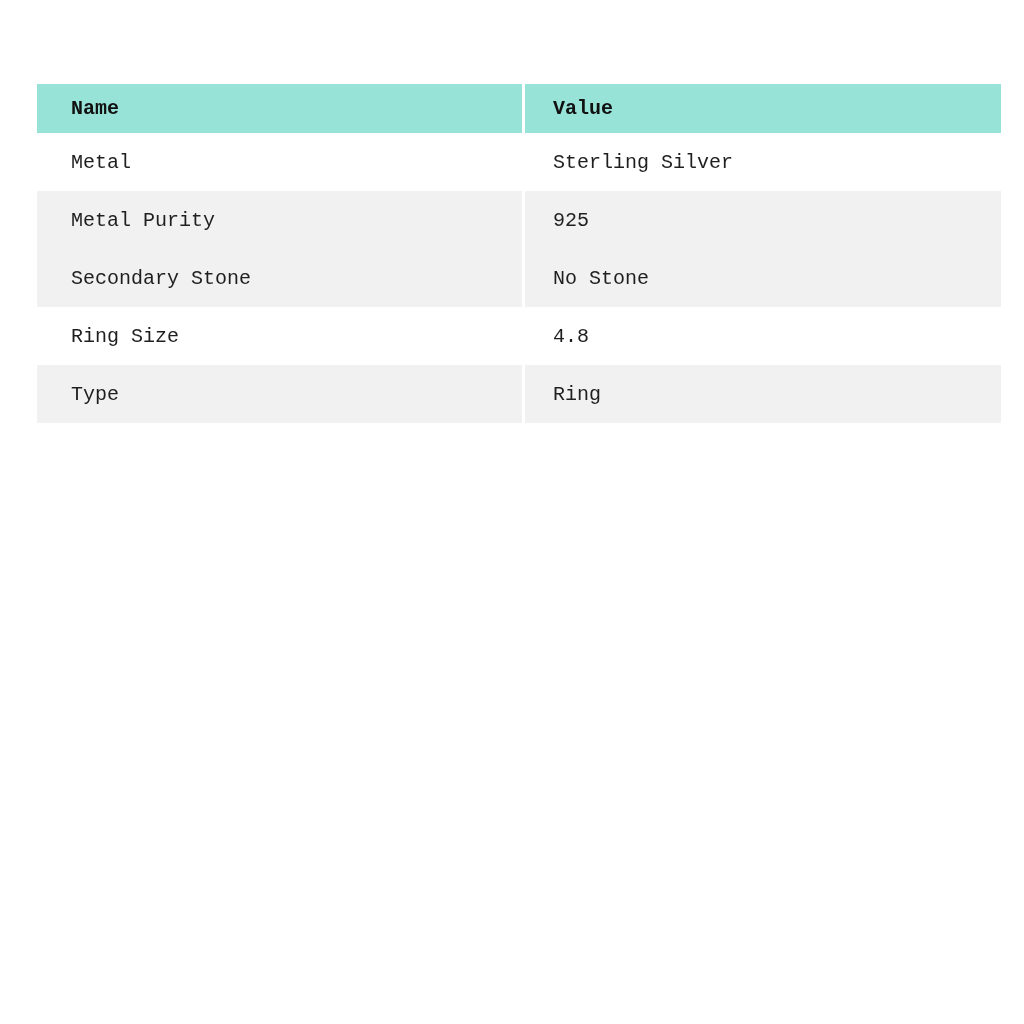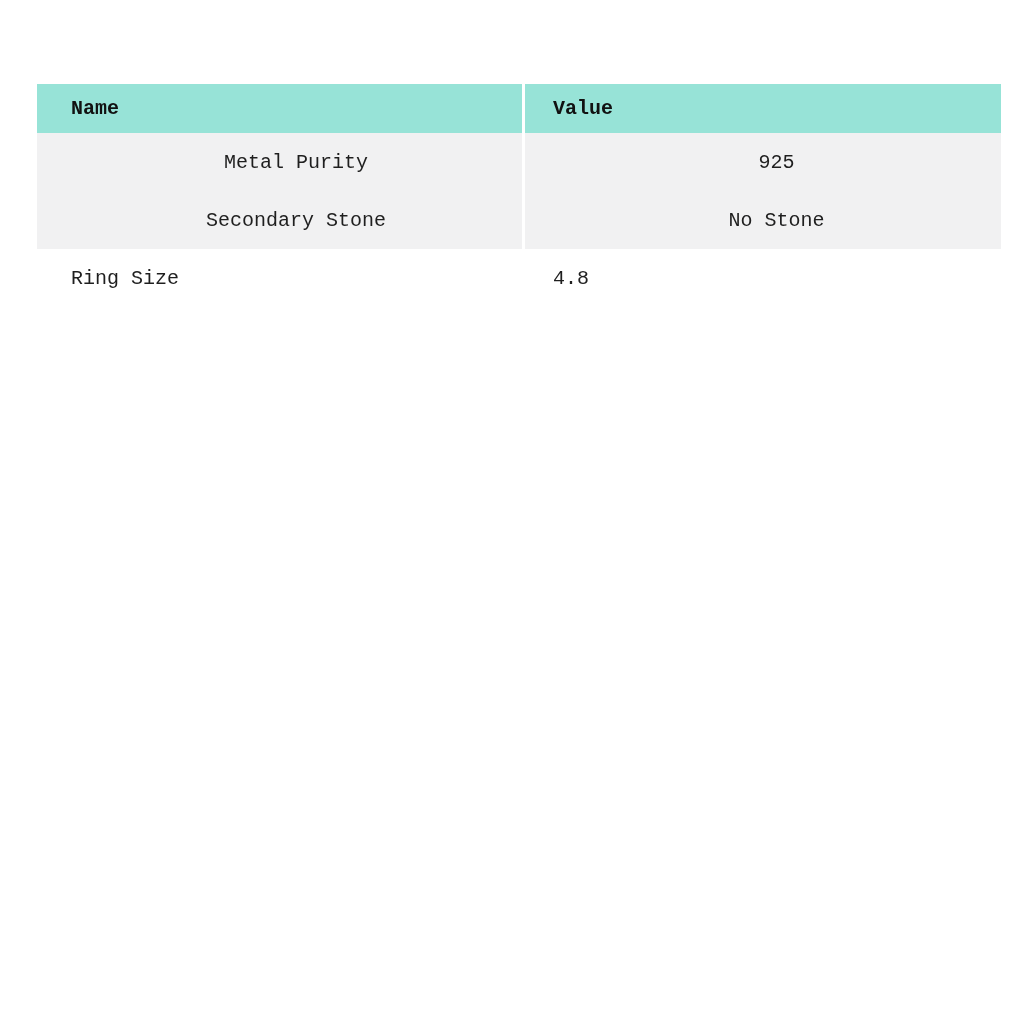--- a/index.html
+++ b/index.html
@@ -55,44 +55,51 @@
   }
   th:first-child, td:first-child {
     border-right: 3px solid #ffffff;
     padding-left: 34px;
   }
   th:last-child, td:last-child {
     padding-left: 28px;
   }
   tr.alt td {
     background: var(--alt-row-bg);
-    text-align: center;
   }
 </style>
 </head>
 <body>
 
 <table class="specs">
   <colgroup>
     <col class="c1">
     <col class="c2">
   </colgroup>
   <thead>
     <tr>
       <th>Name</th>
       <th>Value</th>
     </tr>
   </thead>
   <tbody>
+      <tr>
+        <td>Metal</td>
+        <td>Sterling Silver</td>
+      </tr>
       <tr class="alt">
         <td>Metal Purity</td>
         <td>925</td>
       </tr>
       <tr class="alt">
         <td>Secondary Stone</td>
         <td>No Stone</td>
       </tr>
       <tr>
         <td>Ring Size</td>
         <td>4.8</td>
       </tr>
+      <tr class="alt">
+        <td>Type</td>
+        <td>Ring</td>
+      </tr>
     </tbody>
 </table>
 
 </body></html>

